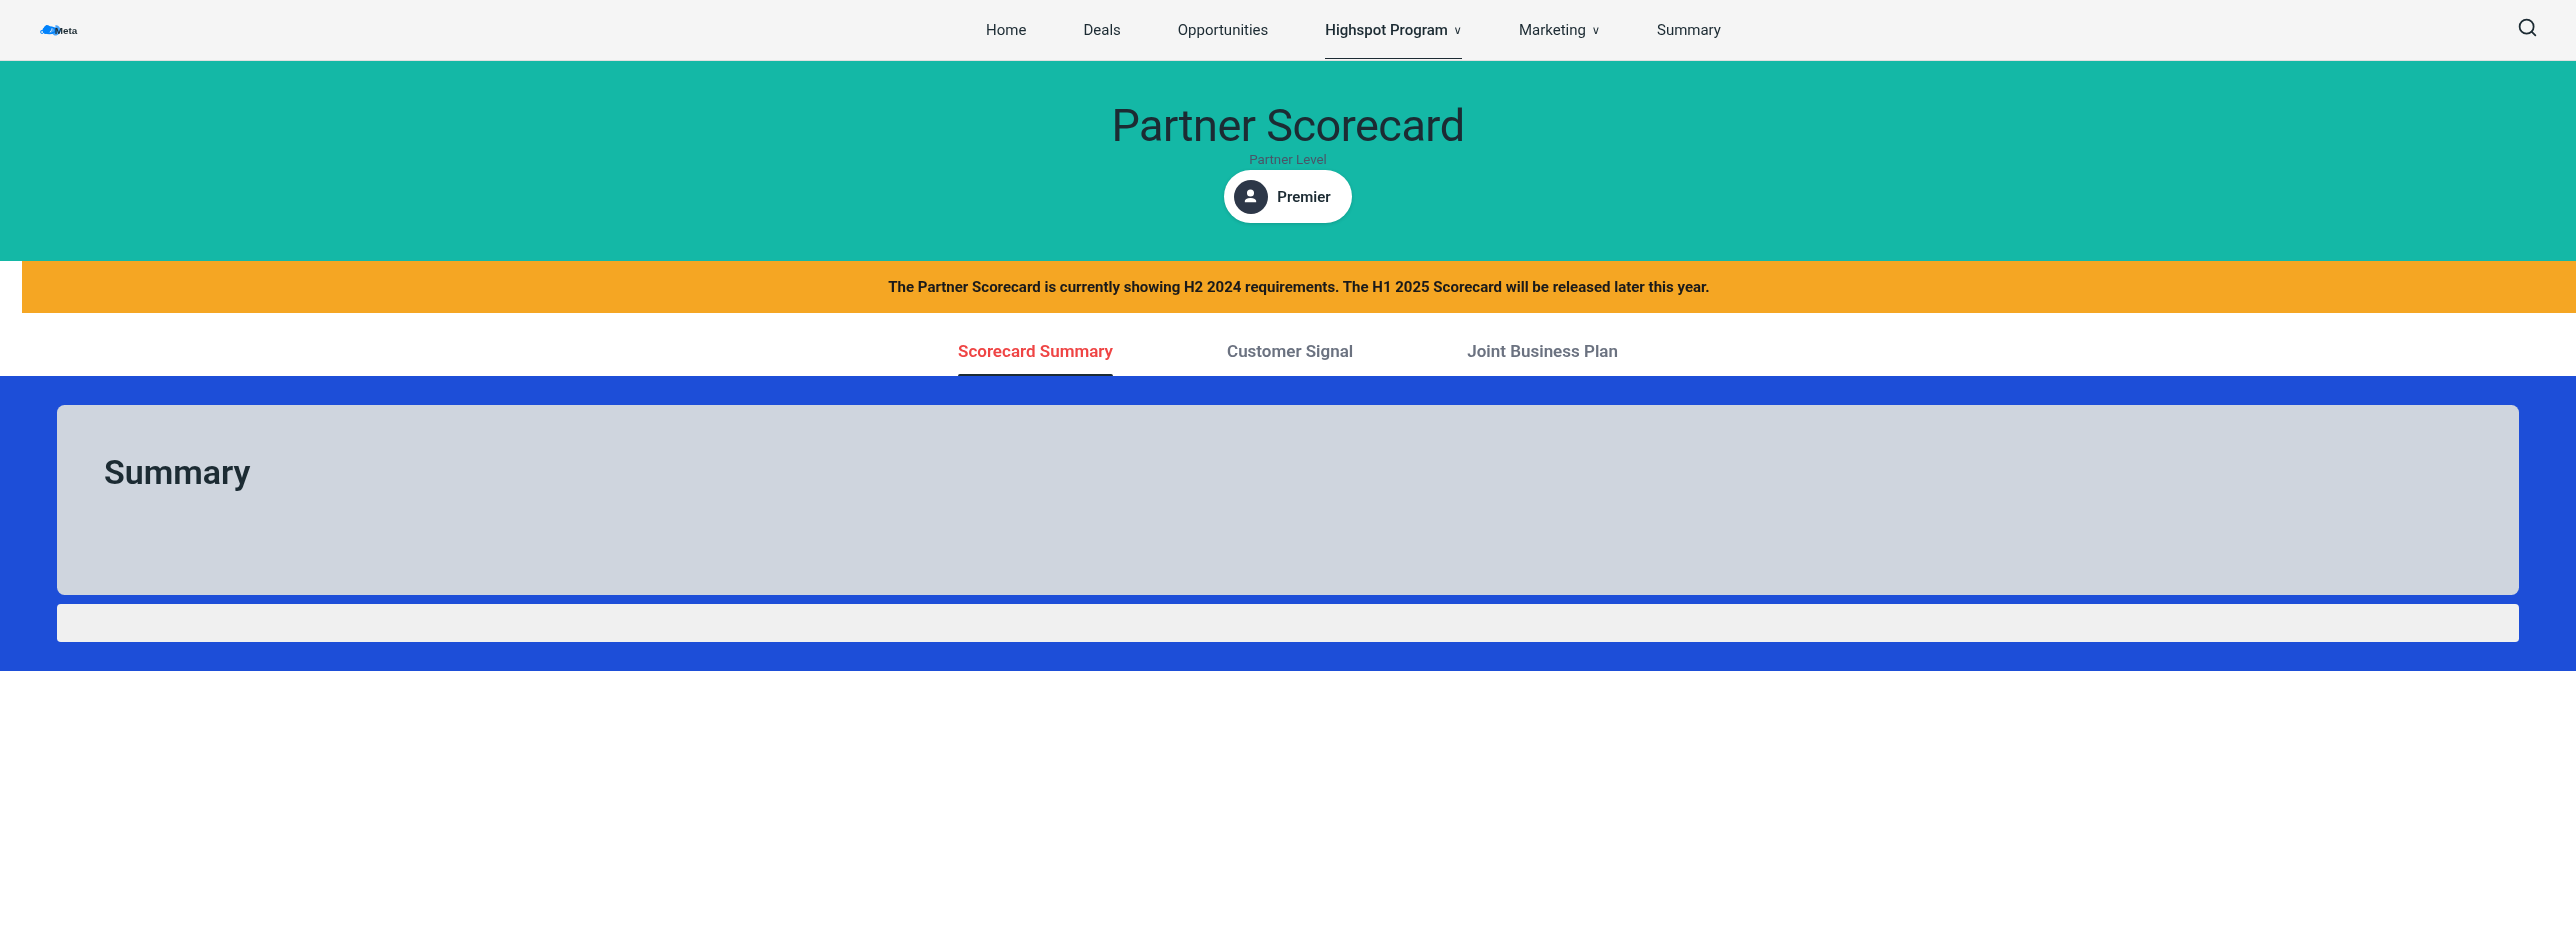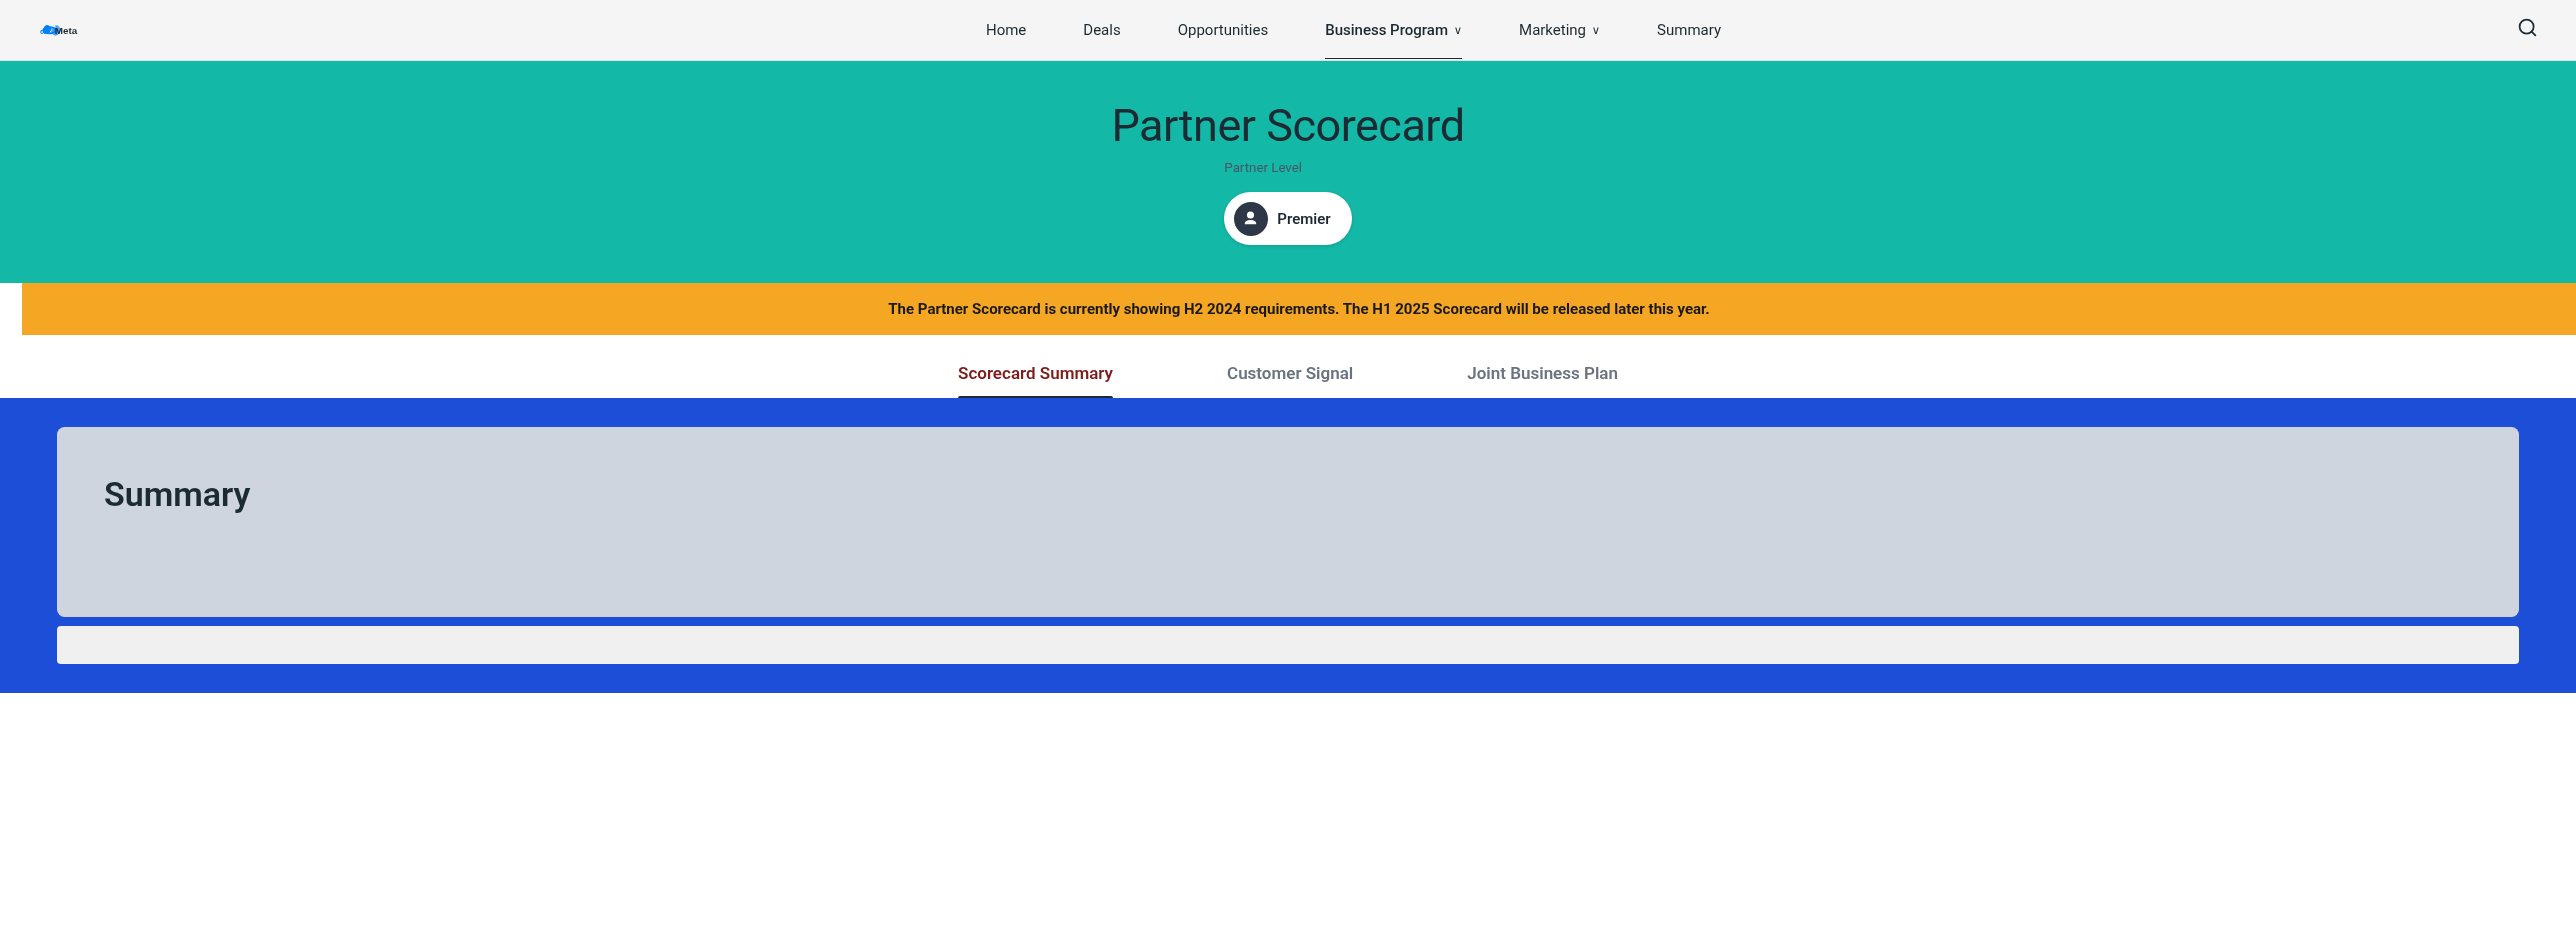--- a/index.html
+++ b/index.html
@@ -87,22 +87,22 @@
     .hero-title {
       font-size: 45px;
       font-weight: 400;
       color: #1c2b33;
       letter-spacing: -0.5px;
     }
 
     .partner-level-container {
       display: flex;
       flex-direction: column;
-      gap: 17px;
-      margin-top: 8px;
+      align-items: center;
+      gap: 3px;
     }
 
     .partner-level-label {
       font-size: 13.3px;
       color: #4a5568;
     }
 
     .partner-badge {
       display: flex;
       align-items: center;
@@ -159,21 +159,21 @@
       font-size: 17px;
       font-weight: 600;
       color: #6b7280;
       cursor: pointer;
       padding-bottom: 15px;
       position: relative;
       white-space: nowrap;
     }
 
     .tab.active {
-      color: #7f1d1d;
+      color: #ef4444;
     }
 
     .tab.active::after {
       content: '';
       position: absolute;
       bottom: 0;
       left: 0;
       right: 0;
       height: 2.8px;
       background: #1c2b33;
@@ -232,21 +232,21 @@
       </text>
       <text x="44" y="40" font-size="26" font-weight="700" fill="#1c2b33" font-family="Arial, sans-serif">Meta</text>
     </svg>
   </div>
 
   <div class="nav-links">
     <a class="nav-link">Home</a>
     <a class="nav-link">Deals</a>
     <a class="nav-link">Opportunities</a>
     <a class="nav-link active">
-      <span>Business Program</span>
+      <span>Highspot Program</span>
       <span class="chevron">∨</span>
     </a>
     <a class="nav-link">
       <span>Marketing</span>
       <span class="chevron">∨</span>
     </a>
     <a class="nav-link">Summary</a>
   </div>
 
   <div class="nav-search">

